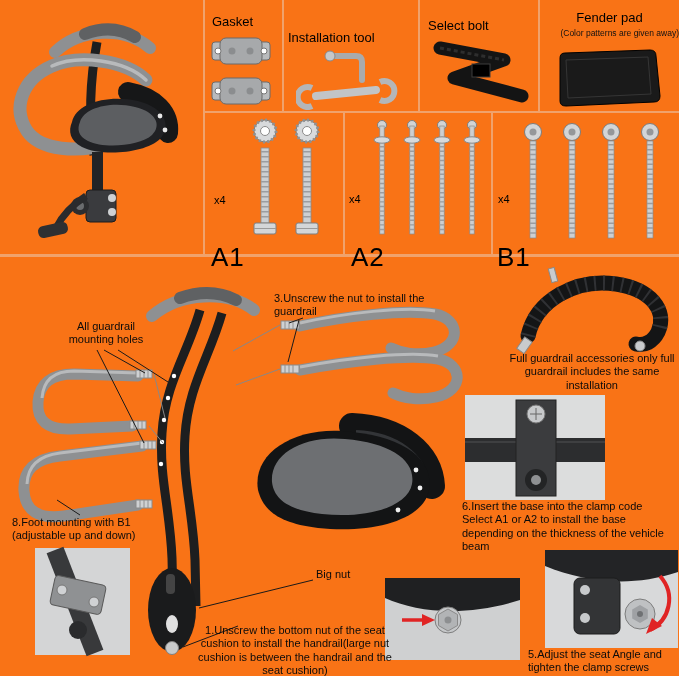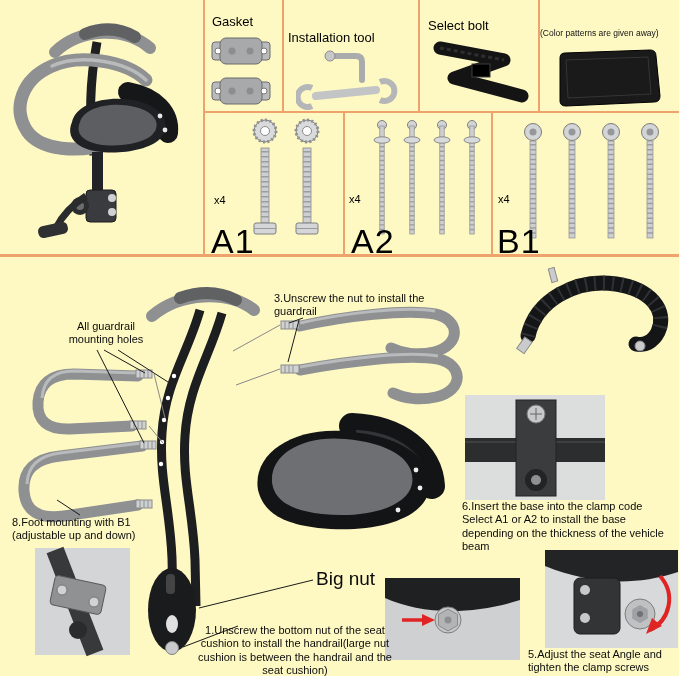--- a/index.html
+++ b/index.html
@@ -1,28 +1,28 @@
 <!DOCTYPE html>
 <html><head>
 <meta charset="utf-8">
 <style>
   * { margin:0; padding:0; box-sizing:border-box; }
   html,body { background:#ffffff; }
   body { font-family:"Liberation Sans", sans-serif; color:#000; }
-  .page { position:relative; width:679px; height:676px; background:#fef9c3; overflow:hidden; }
+  .page { position:relative; width:679px; height:676px; background:#f97316; overflow:hidden; }
   .abs { position:absolute; }
   .oline { background:#f0a26c; }
   .cell-label { position:absolute; font-size:13px; color:#000; white-space:nowrap; }
   .cell-note { position:absolute; font-size:8.5px; color:#111; }
   .qty { position:absolute; font-size:11px; color:#000; }
-  .code { position:absolute; font-size:34px; color:#000; letter-spacing:1px; }
+  .code { position:absolute; font-size:26px; color:#000; letter-spacing:1px;margin-top:20px; }
   .heading { position:absolute; font-size:14px; font-weight:bold; color:#000; }
   .dlabel { position:absolute; font-size:11px; line-height:1.22; color:#0b0b0b; }
   .dlabel.center { text-align:center; }
-  .bignut { position:absolute; font-size:19px; color:#0b0b0b; }
+  .bignut { position:absolute; font-size:11px; color:#0b0b0b; }
   svg { display:block; }
 </style>
 </head>
 <body>
 
 <div class="page">
 
   <svg class="abs" style="left:0;top:0" width="205" height="254" viewBox="0 0 205 254">
     <path d="M97 42 C 90 80, 88 115, 94 155" stroke="#1e1f20" stroke-width="9" fill="none"></path>
     <path d="M55 52 C 80 28, 125 26, 150 48" stroke="#8e9092" stroke-width="12" fill="none" stroke-linecap="round"></path>
@@ -84,21 +84,22 @@
     <path d="M84 34 A10 10 0 1 1 84 52" stroke="#b4b6b8" stroke-width="6" fill="none"></path>
   </svg>
 
   <div class="cell-label" style="left:428px;top:18px">Select bolt</div>
   <svg class="abs" style="left:424px;top:36px" width="112" height="74" viewBox="0 0 112 74">
     <path d="M16 12 L80 24 L30 42 L98 60" stroke="#141414" stroke-width="13" fill="none" stroke-linejoin="round" stroke-linecap="round"></path>
     <rect x="48" y="28" width="18" height="13" fill="#000" stroke="#3c3c3c"></rect>
     <path d="M16 12 L80 24" stroke="#2e2e2e" stroke-width="3" stroke-dasharray="4 3" fill="none"></path>
   </svg>
 
-  <div class="cell-note" style="left:540px;top:28px;width:139px;text-align:left">(Color patterns are given away)</div>
+  <div class="cell-label" style="left:540px;top:10px;width:139px;text-align:center">Fender pad</div>
+  <div class="cell-note" style="left:540px;top:28px;width:139px;text-align:right">(Color patterns are given away)</div>
   <svg class="abs" style="left:548px;top:46px" width="124" height="62" viewBox="0 0 124 62">
     <path d="M12 12 Q12 7 17 7 L102 4 Q108 4 108 10 L112 50 Q112 56 106 56 L18 60 Q12 60 12 55 Z" fill="#1a1a1a" stroke="#000"></path>
     <path d="M18 14 L100 11 L103 48 L20 52 Z" fill="none" stroke="#353535"></path>
   </svg>
 
   <svg class="abs" style="left:235px;top:118px" width="105" height="132" viewBox="0 0 105 132">
     <g>
       <circle cx="30" cy="13" r="11" fill="#d8dadc" stroke="#7f7f7f"></circle>
       <circle cx="30" cy="13" r="11" fill="none" stroke="#8f9193" stroke-width="3" stroke-dasharray="2 2.3"></circle>
       <circle cx="30" cy="13" r="4.5" fill="#fff" stroke="#8a8a8a"></circle>
@@ -300,19 +301,20 @@
     <g stroke="#888" stroke-width="1">
       <line x1="280" y1="67" x2="233" y2="93"></line>
       <line x1="280" y1="111" x2="236" y2="127"></line>
       <line x1="154" y1="116" x2="165" y2="160"></line>
       <line x1="149" y1="168" x2="163" y2="185"></line>
     </g>
   </svg>
 
   <div class="dlabel center" style="left:56px;top:320px;width:100px">All guardrail mounting holes</div>
   <div class="dlabel" style="left:274px;top:292px;width:158px">3.Unscrew the nut to install the guardrail</div>
+  <div class="dlabel center" style="left:508px;top:352px;width:168px">Full guardrail accessories only full guardrail includes the same installation</div>
   <div class="dlabel" style="left:12px;top:516px;width:150px">8.Foot mounting with B1 (adjustable up and down)</div>
   <div class="dlabel" style="left:462px;top:500px;width:205px">6.Insert the base into the clamp code Select A1 or A2 to install the base depending on the thickness of the vehicle beam</div>
   <div class="bignut" style="left:316px;top:568px">Big nut</div>
   <div class="dlabel center" style="left:188px;top:624px;width:214px">1.Unscrew the bottom nut of the seat cushion to install the handrail(large nut cushion is between the handrail and the seat cushion)</div>
   <div class="dlabel" style="left:528px;top:648px;width:150px">5.Adjust the seat Angle and tighten the clamp screws</div>
 
 </div>
 
 </body></html>

